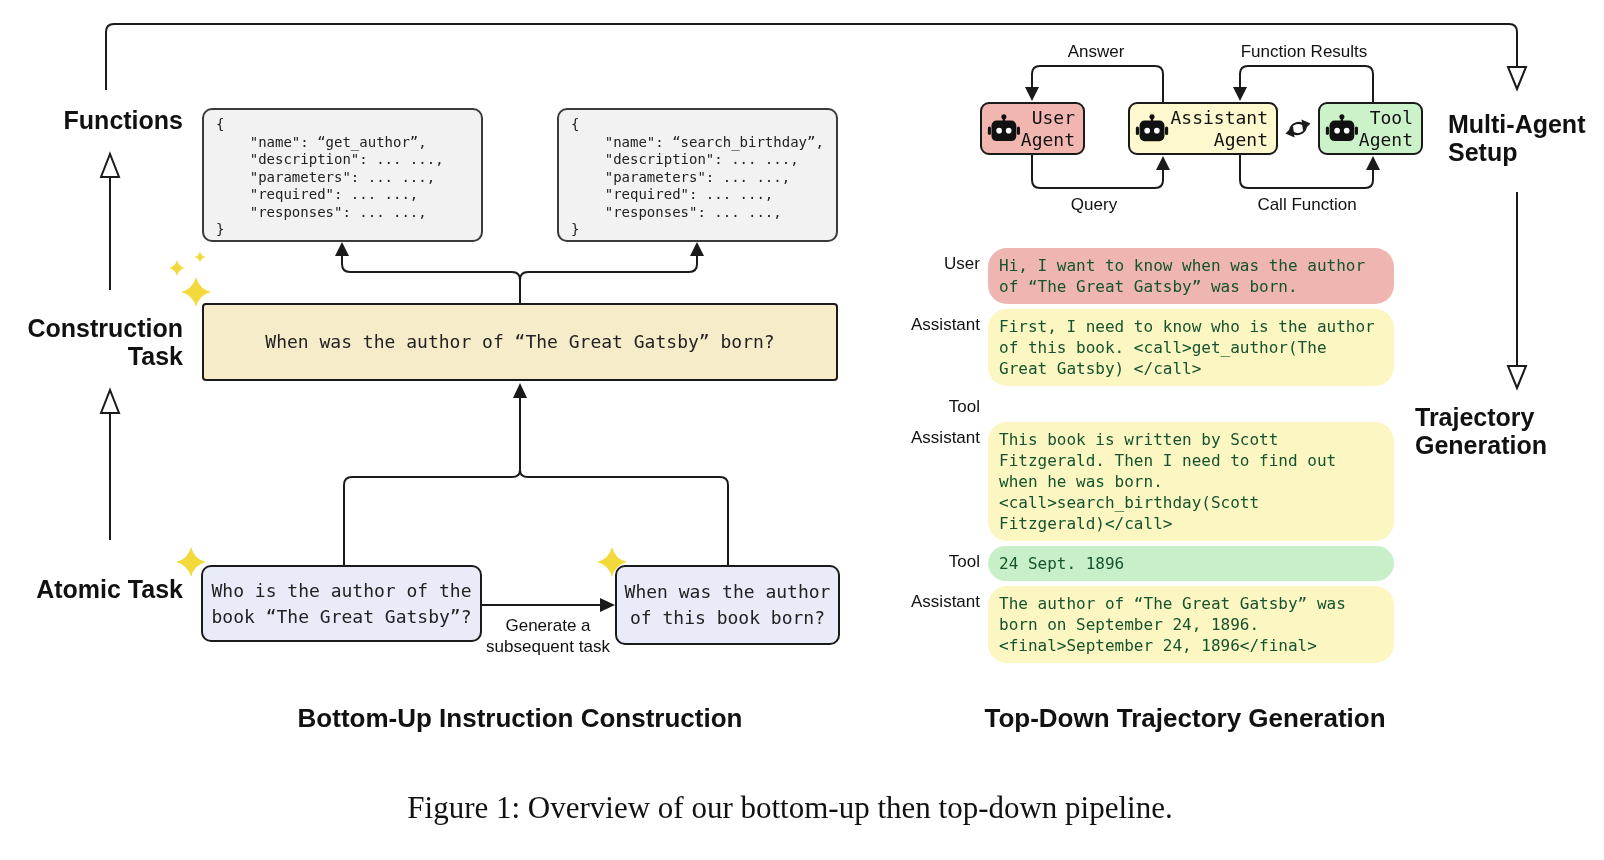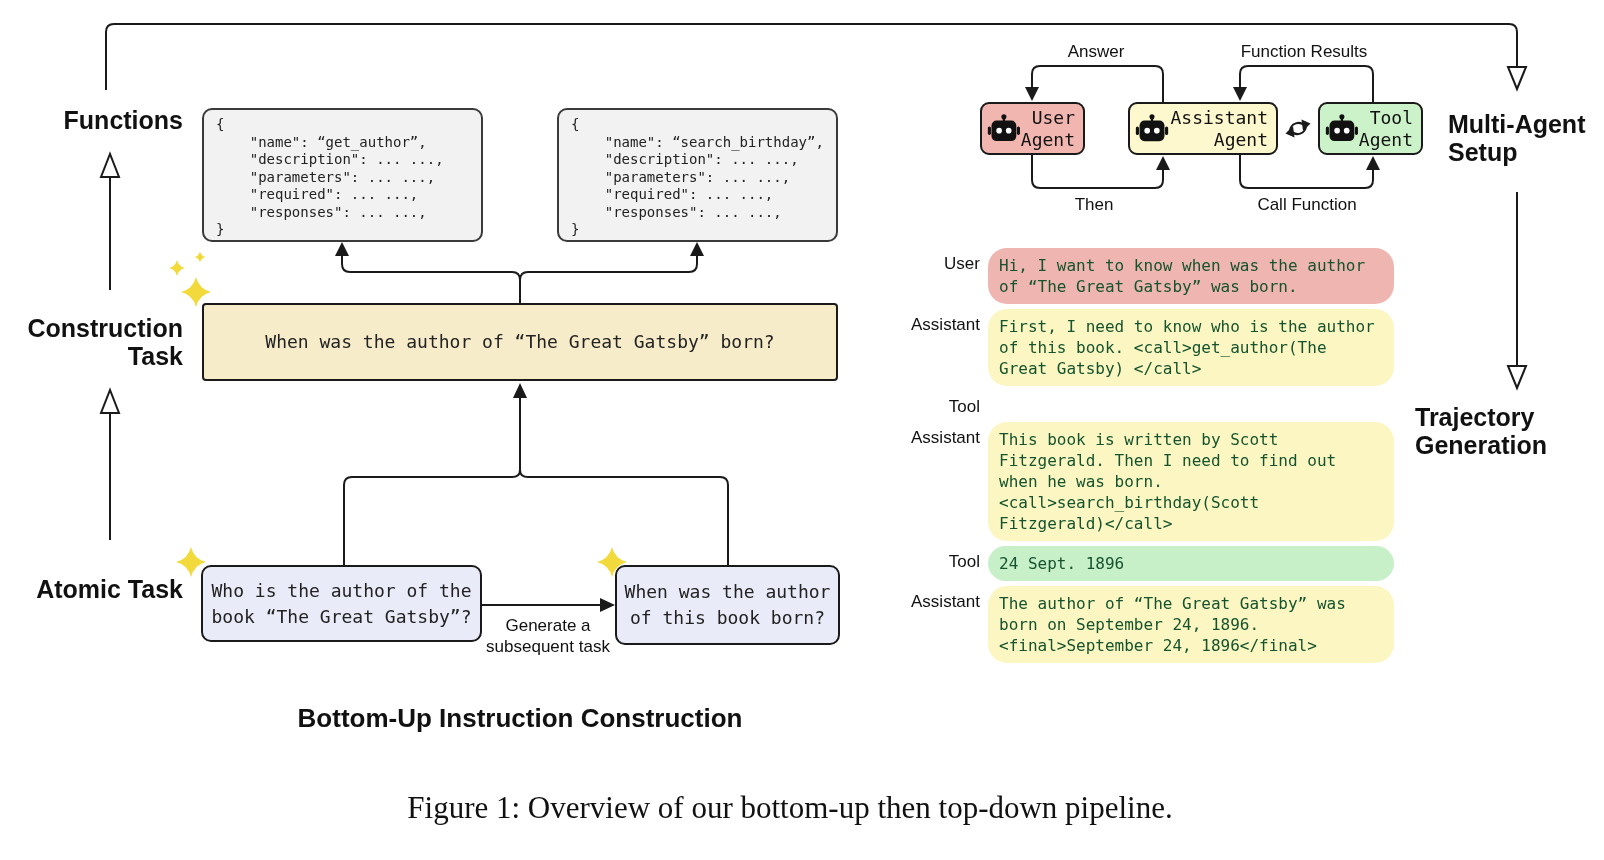--- a/index.html
+++ b/index.html
@@ -135,21 +135,21 @@
 subsequent task</div>
 
   <div class="abs sidelabel" style="left:1448px;top:110px;width:160px;text-align:left;">Multi-Agent
 Setup</div>
 
   <div class="abs sidelabel" style="left:1415px;top:403px;width:180px;text-align:left;">Trajectory
 Generation</div>
 
   <div class="arclabel" style="left:1096px;top:42px;text-align:center;">Answer</div>
   <div class="arclabel" style="left:1304px;top:42px;">Function Results</div>
-  <div class="arclabel" style="left:1094px;top:195px;">Then</div>
+  <div class="arclabel" style="left:1094px;top:195px;">Query</div>
   <div class="arclabel" style="left:1307px;top:195px;">Call Function</div>
 
   <div class="agent agent-user" style="left:980px;top:102px;width:105px;height:53px;">
     <svg width="34" height="32" viewBox="0 0 24 22">
       <circle cx="12" cy="2.3" r="1.8" fill="#111"></circle>
         <rect x="11.2" y="3" width="1.6" height="2.6" fill="#111"></rect>
       <rect x="3.2" y="5" width="17.6" height="14.6" rx="3.6" fill="#111"></rect>
       <rect x="0.6" y="9.2" width="2.2" height="6" rx="1.1" fill="#111"></rect>
       <rect x="21.2" y="9.2" width="2.2" height="6" rx="1.1" fill="#111"></rect>
       <circle cx="8.6" cy="12.2" r="2" fill="#fff"></circle>
@@ -216,15 +216,16 @@
     </div>
     <div class="row">
       <div class="speaker">Assistant</div>
       <div class="bubble bg-assistant">The author of “The Great Gatsby” was
 born on September 24, 1896.
 &lt;final&gt;September 24, 1896&lt;/final&gt;</div>
     </div>
   </div>
 
   <div class="title" style="left:520px;top:703px;">Bottom-Up Instruction Construction</div>
+  <div class="title" style="left:1185px;top:703px;">Top-Down Trajectory Generation</div>
   <div class="caption" style="left:790px;top:790px;">Figure 1: Overview of our bottom-up then top-down pipeline.</div>
 
 </div>
 
 </body></html>

